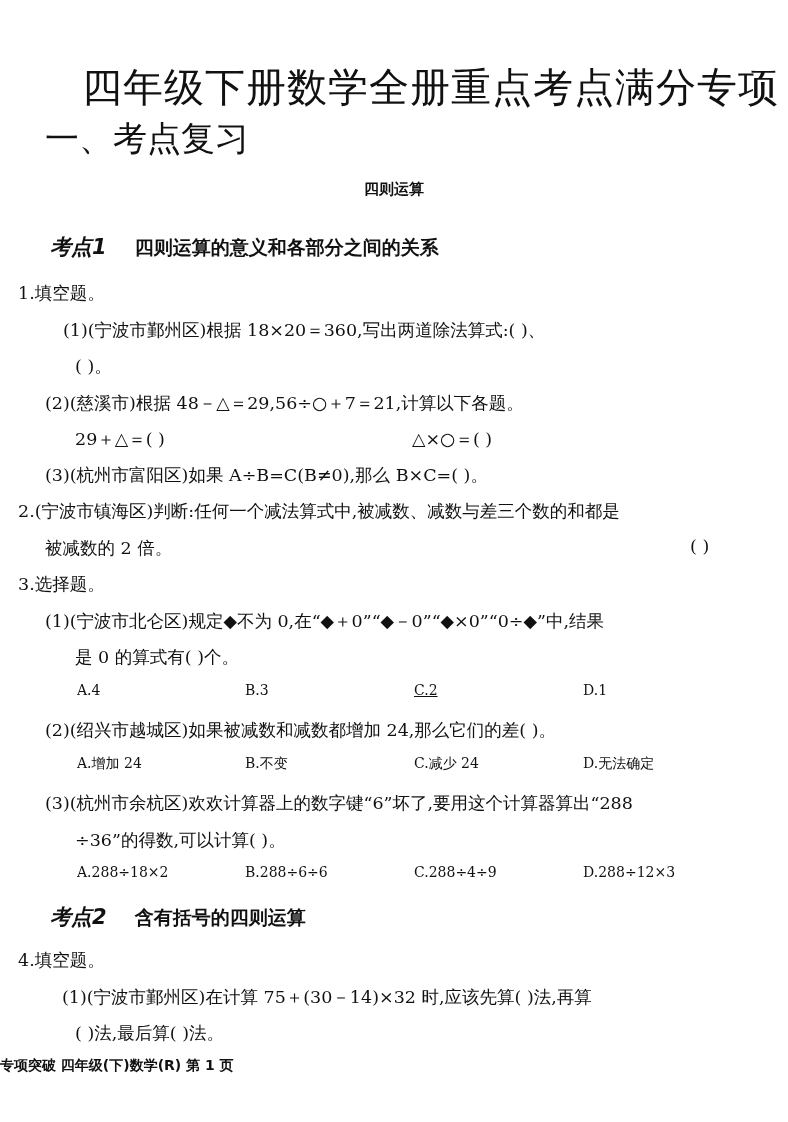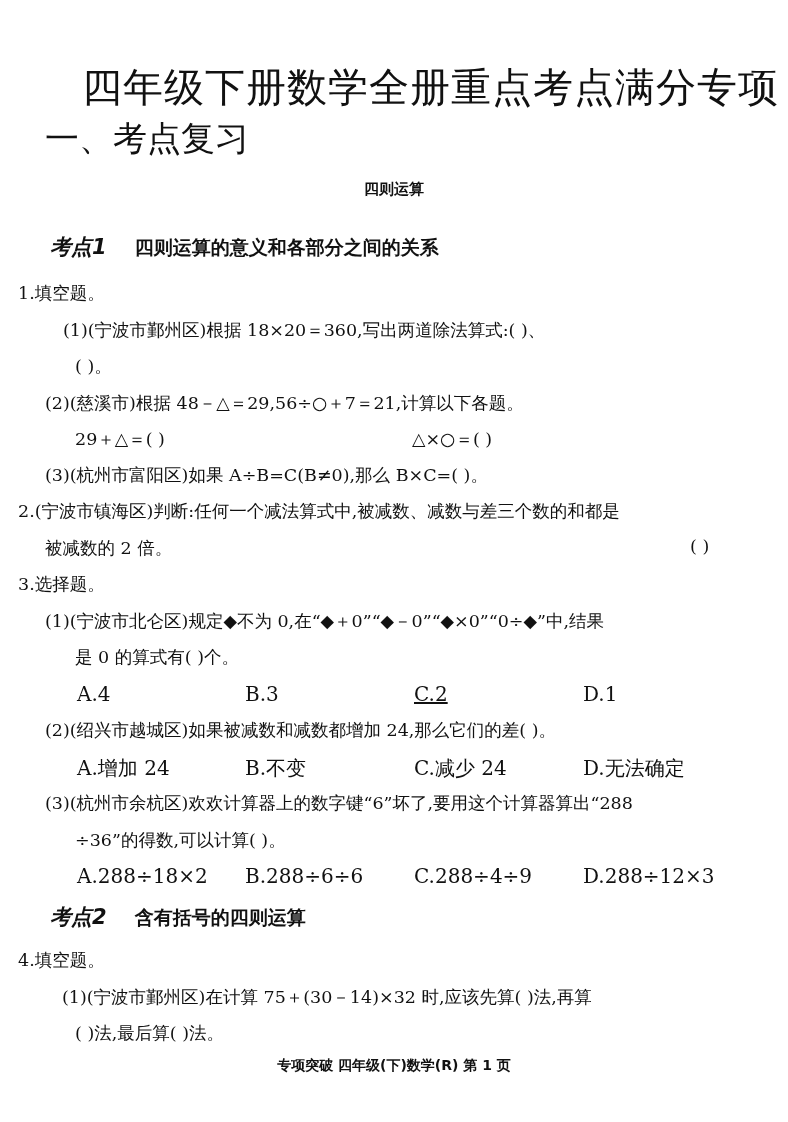--- a/index.html
+++ b/index.html
@@ -10,22 +10,22 @@
   .abs { position: absolute; white-space: nowrap; }
   .title { left: 82px; top: 60px; font-size: 40px; letter-spacing: 1px; font-family: "DejaVu Serif", serif; }
   .section { left: 45px; top: 116px; font-size: 34px; font-family: "DejaVu Serif", serif; }
   .subtitle { left: 0; width: 788px; text-align: center; top: 180px; font-size: 15px; font-weight: bold; font-family: "DejaVu Sans", sans-serif; }
   .kp { left: 50px; font-family: "DejaVu Sans", sans-serif; font-weight: bold; font-size: 19px; }
   .kp .tag { font-style: italic; font-size: 21px; margin-right: 28px; }
   .line { font-size: 17.5px; }
   .q { left: 18px; }
   .sub { left: 45px; }
   .cont { left: 75px; }
-  .opt { font-size: 20px; }
-  .footer { left: 0; width: 788px; text-align: center; top: 1057px; font-size: 14px; font-weight: bold; font-family: "DejaVu Sans", sans-serif; }
+  .opt { font-size: 14px; }
+  .footer { left: 0; width: 788px; top: 1057px; font-size: 14px; font-weight: bold; font-family: "DejaVu Sans", sans-serif; }
 </style>
 </head>
 <body>
 
 <div class="abs title">四年级下册数学全册重点考点满分专项</div>
 <div class="abs section">一、考点复习</div>
 <div class="abs subtitle">四则运算</div>
 
 <div class="abs kp" style="top:233px;">
   <span class="tag">考点1</span><span>四则运算的意义和各部分之间的关系</span>

